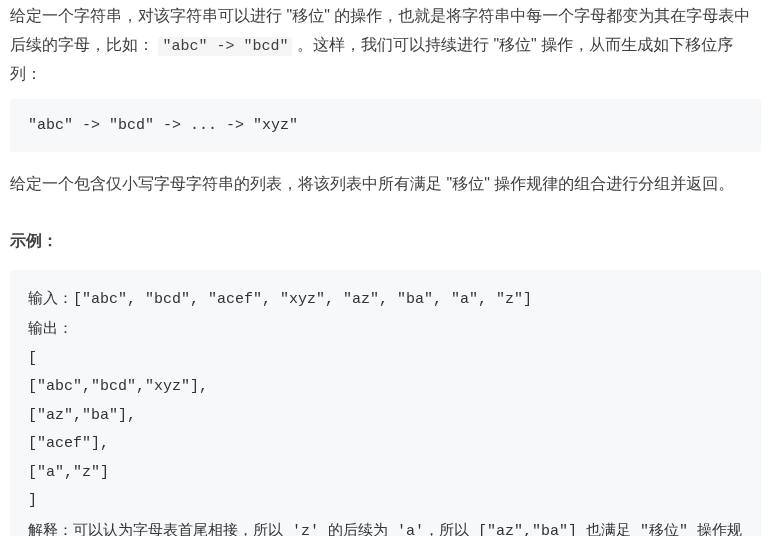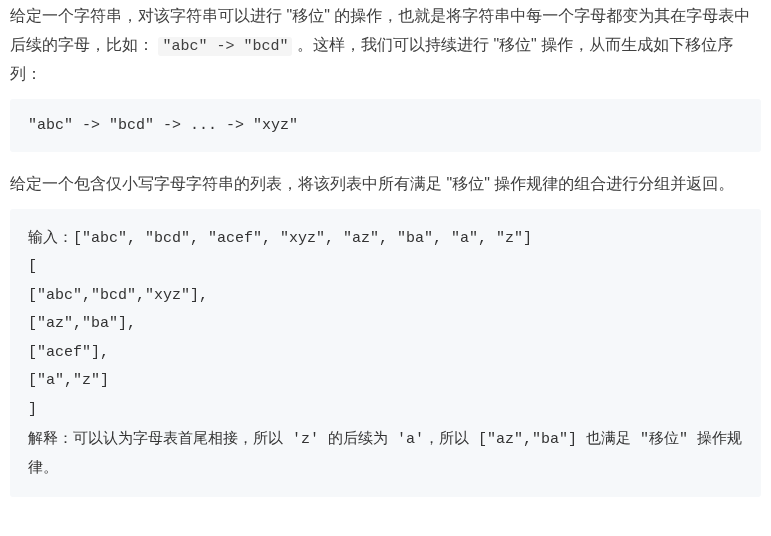--- a/index.html
+++ b/index.html
@@ -68,24 +68,28 @@
   <p>
     <span>给定一个字符串，对该字符串可以进行 "移位" 的操作，也就是将字符串中每一个字母都变为其在字母表中后续的字母，比如：</span>
     <span class="inline-code">"abc" -&gt; "bcd"</span>
     <span>。这样，我们可以持续进行 "移位" 操作，从而生成如下移位序列：</span>
   </p>
 
   <div class="code-block">"abc" -&gt; "bcd" -&gt; ... -&gt; "xyz"</div>
 
   <p>给定一个包含仅小写字母字符串的列表，将该列表中所有满足 "移位" 操作规律的组合进行分组并返回。</p>
 
+  <p class="example-title">示例：</p>
 
   <div class="example-block">
     <div>
       <span class="label">输入：</span><span class="mono">["abc", "bcd", "acef", "xyz", "az", "ba", "a", "z"]</span>
+    </div>
+    <div>
+      <span class="label">输出：</span>
     </div>
     <div class="mono">[</div>
     <div class="mono">  ["abc","bcd","xyz"],</div>
     <div class="mono">  ["az","ba"],</div>
     <div class="mono">  ["acef"],</div>
     <div class="mono">  ["a","z"]</div>
     <div class="mono">]</div>
     <div>
       <span class="label">解释：</span><span>可以认为字母表首尾相接，所以 'z' 的后续为 'a'，所以 ["az","ba"] 也满足 "移位" 操作规律。</span>
     </div>

